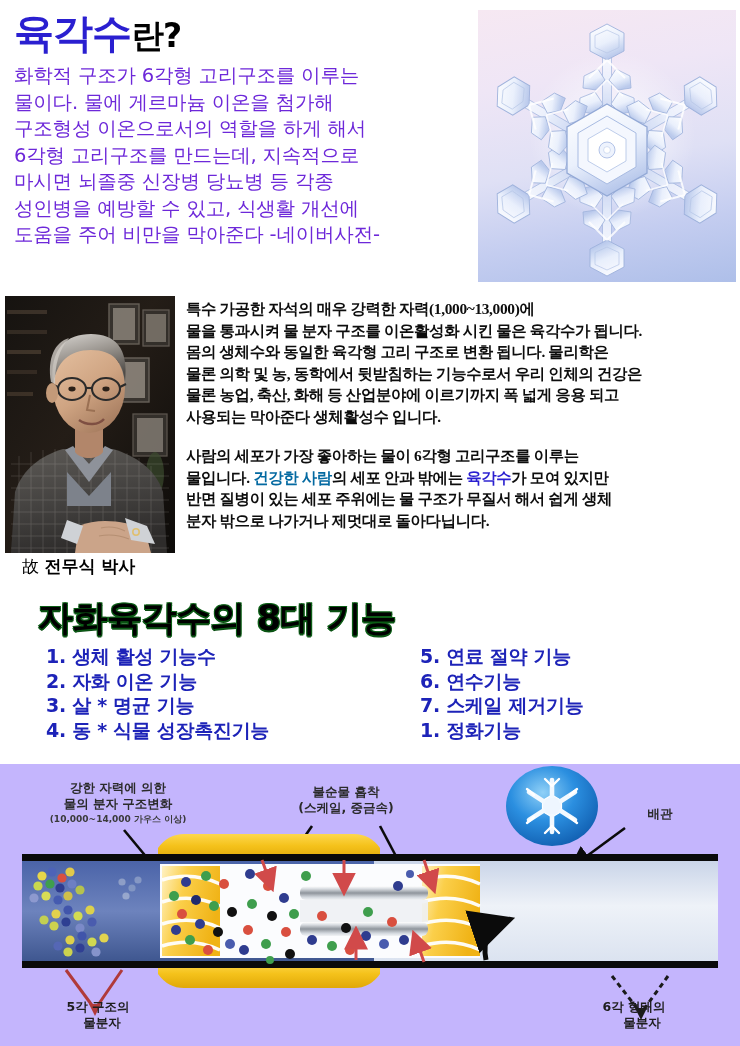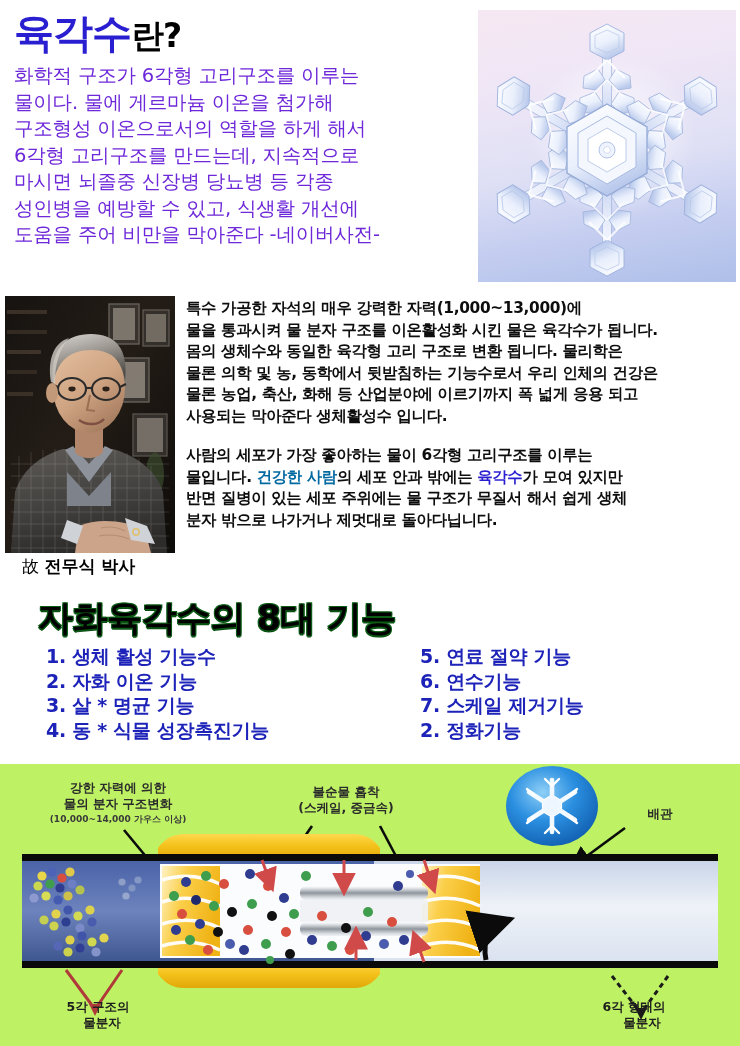--- a/index.html
+++ b/index.html
@@ -91,20 +91,21 @@
 
   #doctor-text {
     position: absolute;
     left: 186px; top: 6px;
     width: 552px;
     font-size: 15.4px;
     font-weight: bold;
     line-height: 21.5px;
     letter-spacing: -0.35px;
     color: #0d0d0d;
+    font-family: Liberation Serif, serif;
   }
   #doctor-text .ln { display:block; white-space: nowrap; }
   #doctor-text .para2 { margin-top: 18px; display:block; }
   .kw-green { color: #0369a1; }
   .kw-blue  { color: #2a1fd0; }
 
   
   #section-functions {
     position: absolute;
     left: 0; top: 584px;
@@ -133,21 +134,21 @@
   }
   #func-col-left  { left: 38px;  top: 60px; margin-left: 8px; }
   #func-col-right { left: 420px; top: 60px; }
   .func-col .li { display:block; white-space: nowrap; }
 
   
   #section-diagram {
     position: absolute;
     left: 0; top: 764px;
     width: 740px; height: 282px;
-    background: #bef264;
+    background: #c4b5fd;
   }
   #diagram-canvas { display:block; width: 740px; height: 282px; }
 </style>
 </head>
 <body>
 
 <div id="section-intro">
 
   <div id="title-line">
     <span class="title-blue">육각수</span><span class="title-black">란?</span>
@@ -355,21 +356,21 @@
     <span class="li">1. 생체 활성 기능수</span>
     <span class="li">2. 자화 이온 기능</span>
     <span class="li">3. 살 * 명균 기능</span>
     <span class="li">4. 동 * 식물 성장촉진기능</span>
   </div>
 
   <div class="func-col" id="func-col-right">
     <span class="li">5. 연료 절약 기능</span>
     <span class="li">6. 연수기능</span>
     <span class="li">7. 스케일 제거기능</span>
-    <span class="li">2. 정화기능</span>
+    <span class="li">1. 정화기능</span>
   </div>
 </div>
 
 <div id="section-diagram">
   <svg id="diagram-canvas" viewBox="0 0 740 282">
     <defs>
       <linearGradient id="waterLeft" x1="0" y1="0" x2="0" y2="1">
         <stop offset="0%" stop-color="#4a63a8"></stop>
         <stop offset="50%" stop-color="#6d83bd"></stop>
         <stop offset="100%" stop-color="#3e568f"></stop>

